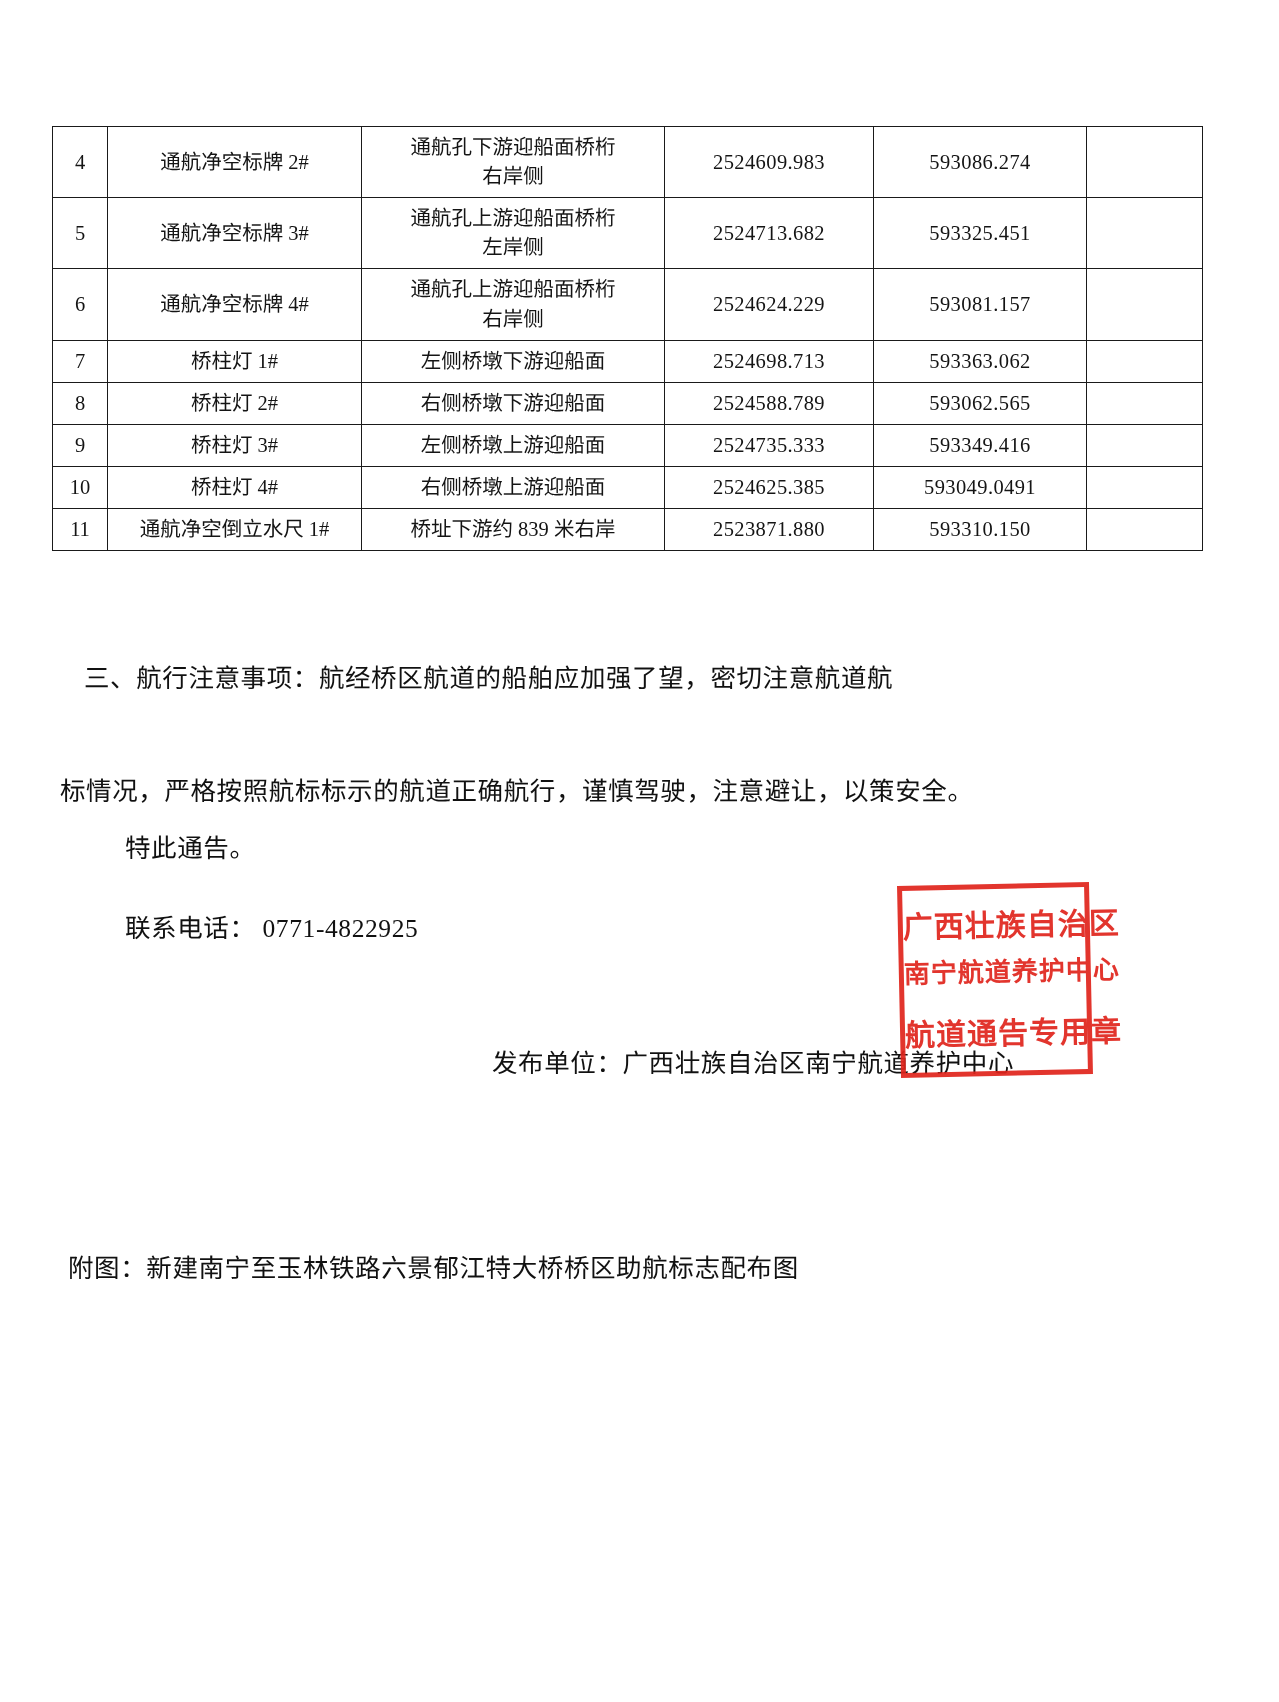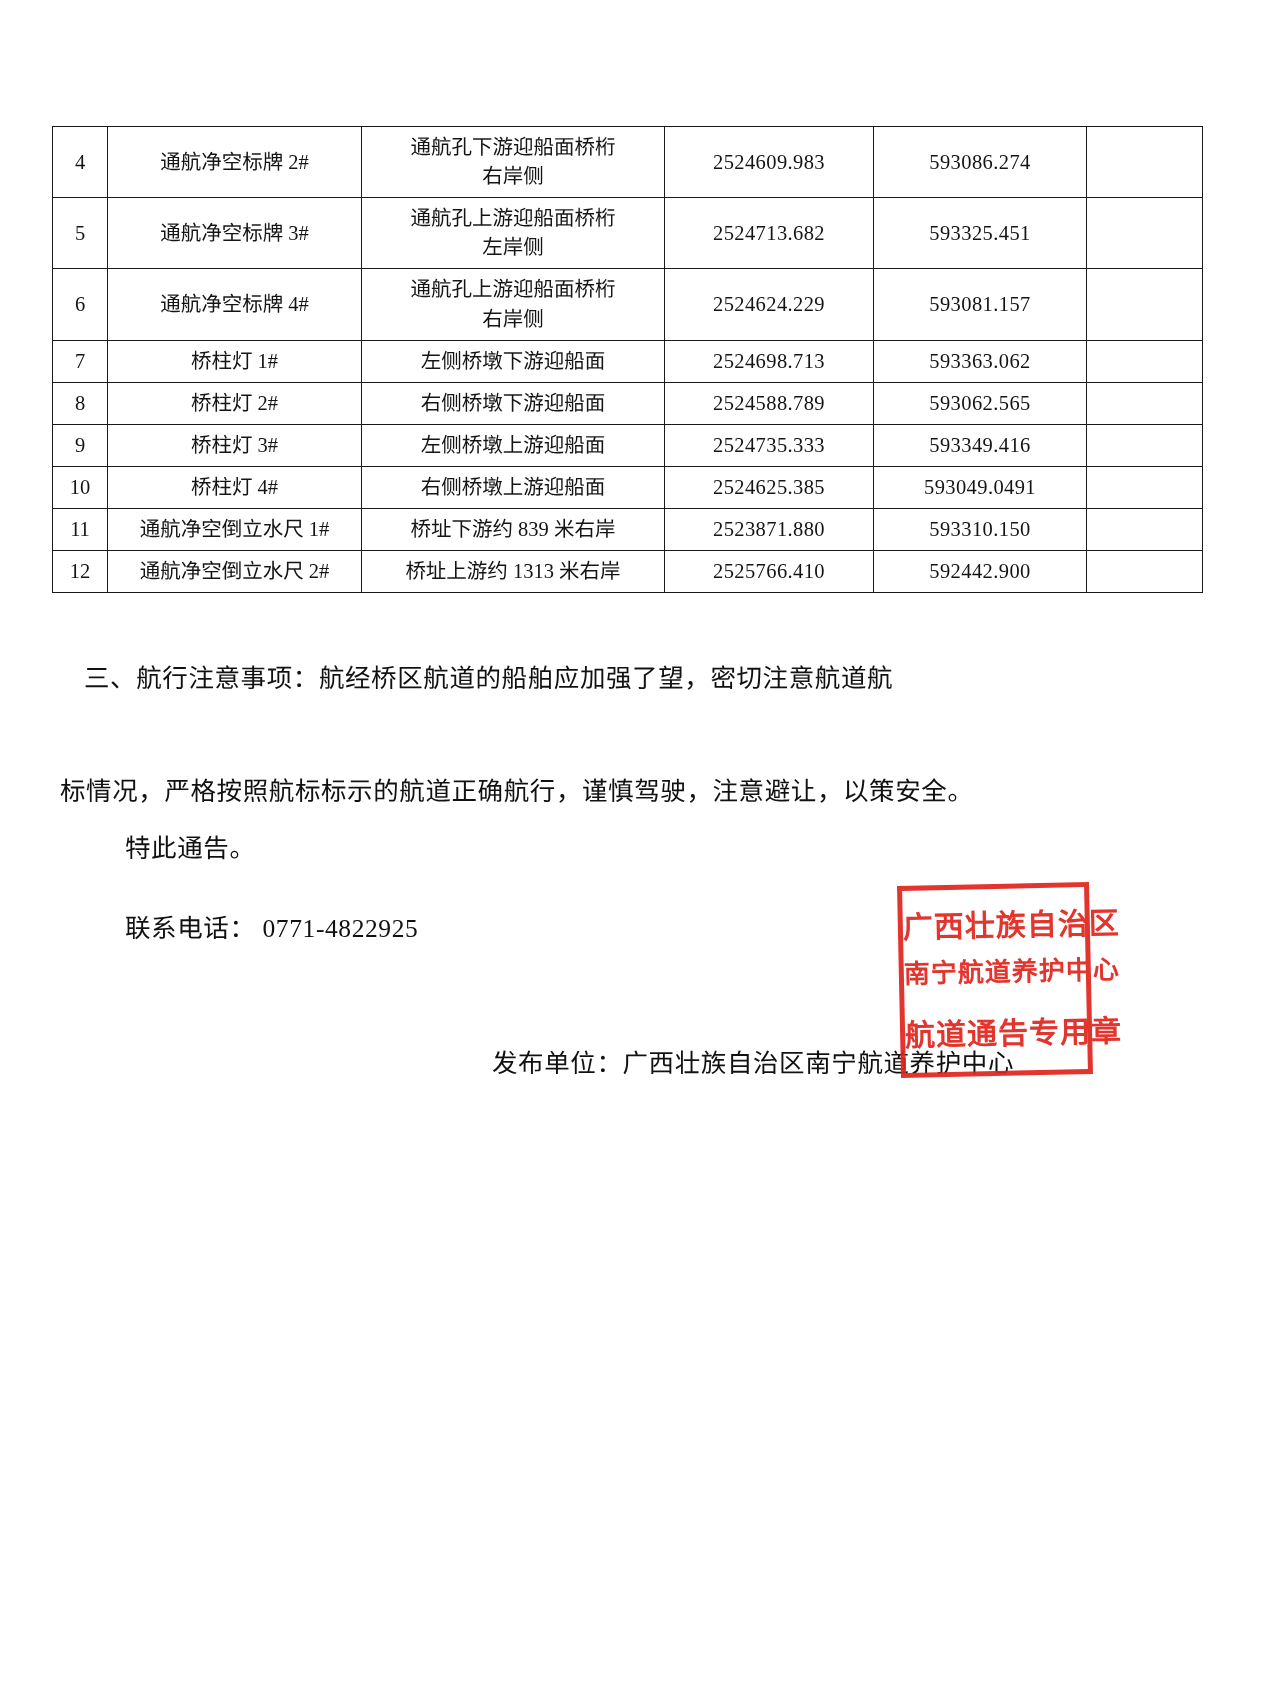--- a/index.html
+++ b/index.html
@@ -187,40 +187,33 @@
 
         <tr>
           <td class="c-idx">11</td>
           <td class="c-name">通航净空倒立水尺 1#</td>
           <td class="c-pos">桥址下游约 839 米右岸</td>
           <td class="c-x">2523871.880</td>
           <td class="c-y">593310.150</td>
           <td class="c-note"></td>
         </tr>
 
-        <tr>
-          <td class="c-idx">12</td>
-          <td class="c-name">通航净空倒立水尺 2#</td>
-          <td class="c-pos">桥址上游约 1313 米右岸</td>
-          <td class="c-x">2525766.410</td>
-          <td class="c-y">592442.900</td>
-          <td class="c-note"></td>
-        </tr>
 
       </tbody>
     </table>
   </div>
 
   <div class="para" id="p1">三、航行注意事项：航经桥区航道的船舶应加强了望，密切注意航道航</div>
   <div class="para" id="p2">标情况，严格按照航标标示的航道正确航行，谨慎驾驶，注意避让，以策安全。</div>
   <div class="para" id="p3">特此通告。</div>
   <div class="para" id="p4">联系电话：  0771-4822925</div>
 
   <div class="para" id="issuer">发布单位：广西壮族自治区南宁航道养护中心</div>
 
   <div class="seal">
     <div class="seal-txt seal-l1">广西壮族自治区</div>
     <div class="seal-txt seal-l2">南宁航道养护中心</div>
     <div class="seal-txt seal-l3">航道通告专用章</div>
   </div>
 
+  <div class="para" id="attach">附图：新建南宁至玉林铁路六景郁江特大桥桥区助航标志配布图</div>
 
 </div>
 
 </body></html>

